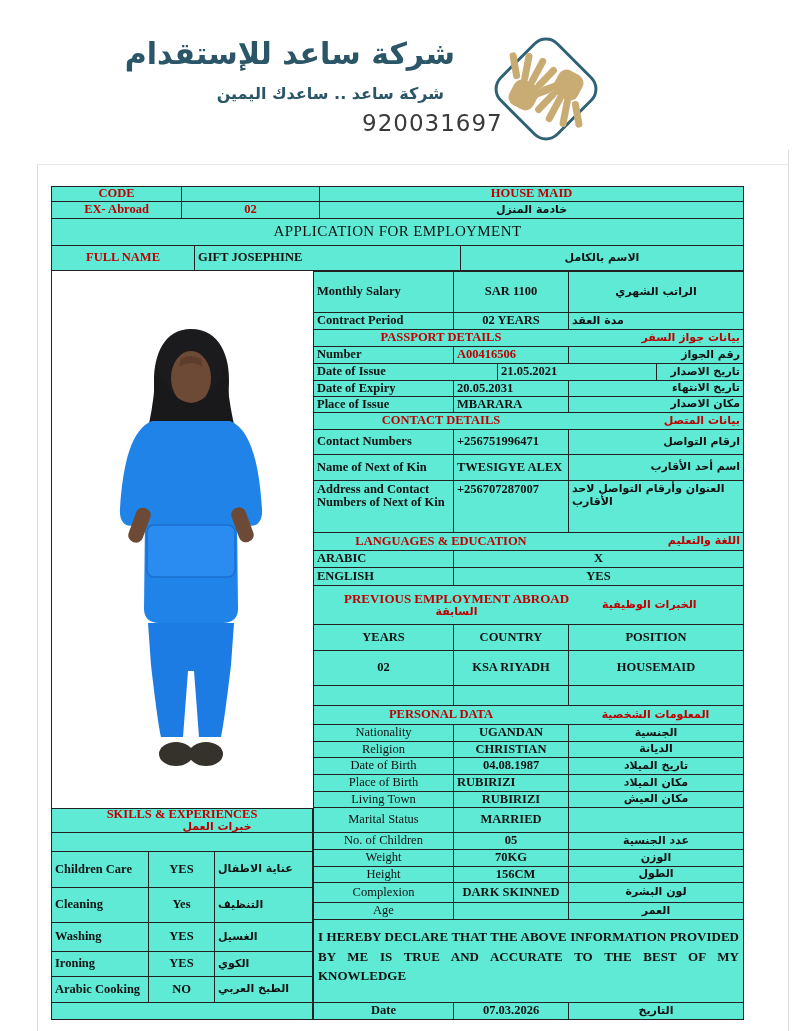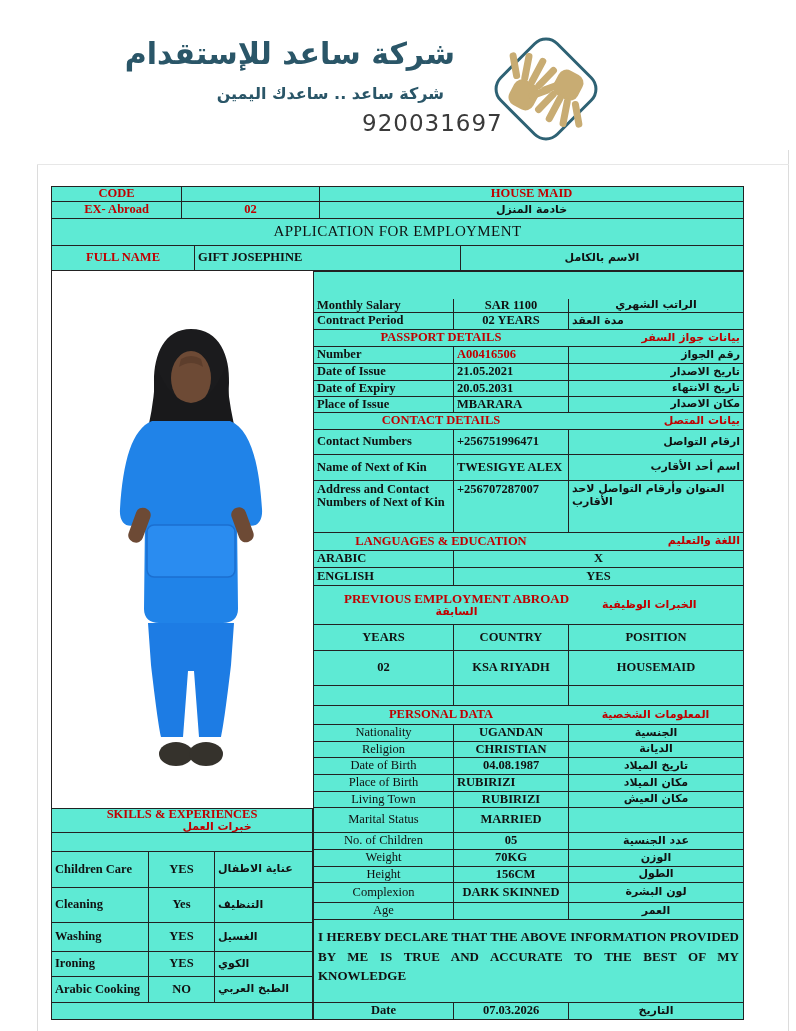--- a/index.html
+++ b/index.html
@@ -116,41 +116,41 @@
       <path d="M96,352 L182,352 L179,394 C176,420 172,452 169,466 L147,466 L142,400 L136,400 L131,466 L109,466
                C106,452 102,420 99,394 Z" fill="#1d7ce4"></path>
 
       <ellipse cx="124" cy="483" rx="17" ry="12" fill="#35322c"></ellipse>
       <ellipse cx="154" cy="483" rx="17" ry="12" fill="#35322c"></ellipse>
     </svg>
   </div>
 
   <div class="abs tbl" style="left:313px;top:271px;width:431px;">
 
-    <div class="row first" style="height:42px;align-items:flex-end;">
+    <div class="row first" style="height:42px;">
       <div class="cell lft b" style="width:139px;">Monthly Salary</div>
       <div class="cell bl cc b" style="width:115px;">SAR 1100</div>
       <div class="cell bl cc ar" dir="rtl" style="flex:1;">الراتب الشهري</div>
     </div>
     <div class="row" style="height:17px;">
       <div class="cell lft b" style="width:139px;">Contract Period</div>
       <div class="cell bl cc b" style="width:115px;">02 YEARS</div>
       <div class="cell bl rgt ar" dir="rtl" style="flex:1;padding-right:20px;">مدة العقد</div>
     </div>
 
     <div class="row" style="height:17px;">
       <div class="cell hdrL b red">PASSPORT DETAILS</div>
       <div class="cell hdrR lft ar red" dir="rtl" style="padding-left:24px;justify-content:flex-start;">بيانات جواز السفر</div>
     </div>
     <div class="row" style="height:17px;">
       <div class="cell lft b" style="width:139px;">Number</div>
       <div class="cell bl lft b red" style="width:115px;">A00416506</div>
       <div class="cell bl lft ar" dir="rtl" style="flex:1;justify-content:flex-end;flex-direction:row-reverse;">رقم الجواز</div>
     </div>
-    <div class="row" style="height:17px;">
+    <div class="row" style="height:17px;gap:44px;">
       <div class="cell lft b" style="width:139px;">Date of Issue</div>
       <div class="cell bl lft b" style="width:115px;">21.05.2021</div>
       <div class="cell bl lft ar" dir="rtl" style="flex:1;justify-content:flex-end;flex-direction:row-reverse;">تاريخ الاصدار</div>
     </div>
     <div class="row" style="height:16px;">
       <div class="cell lft b" style="width:139px;">Date of Expiry</div>
       <div class="cell bl lft b" style="width:115px;">20.05.2031</div>
       <div class="cell bl lft ar" dir="rtl" style="flex:1;justify-content:flex-end;flex-direction:row-reverse;">تاريخ الانتهاء</div>
     </div>
     <div class="row" style="height:16px;">

